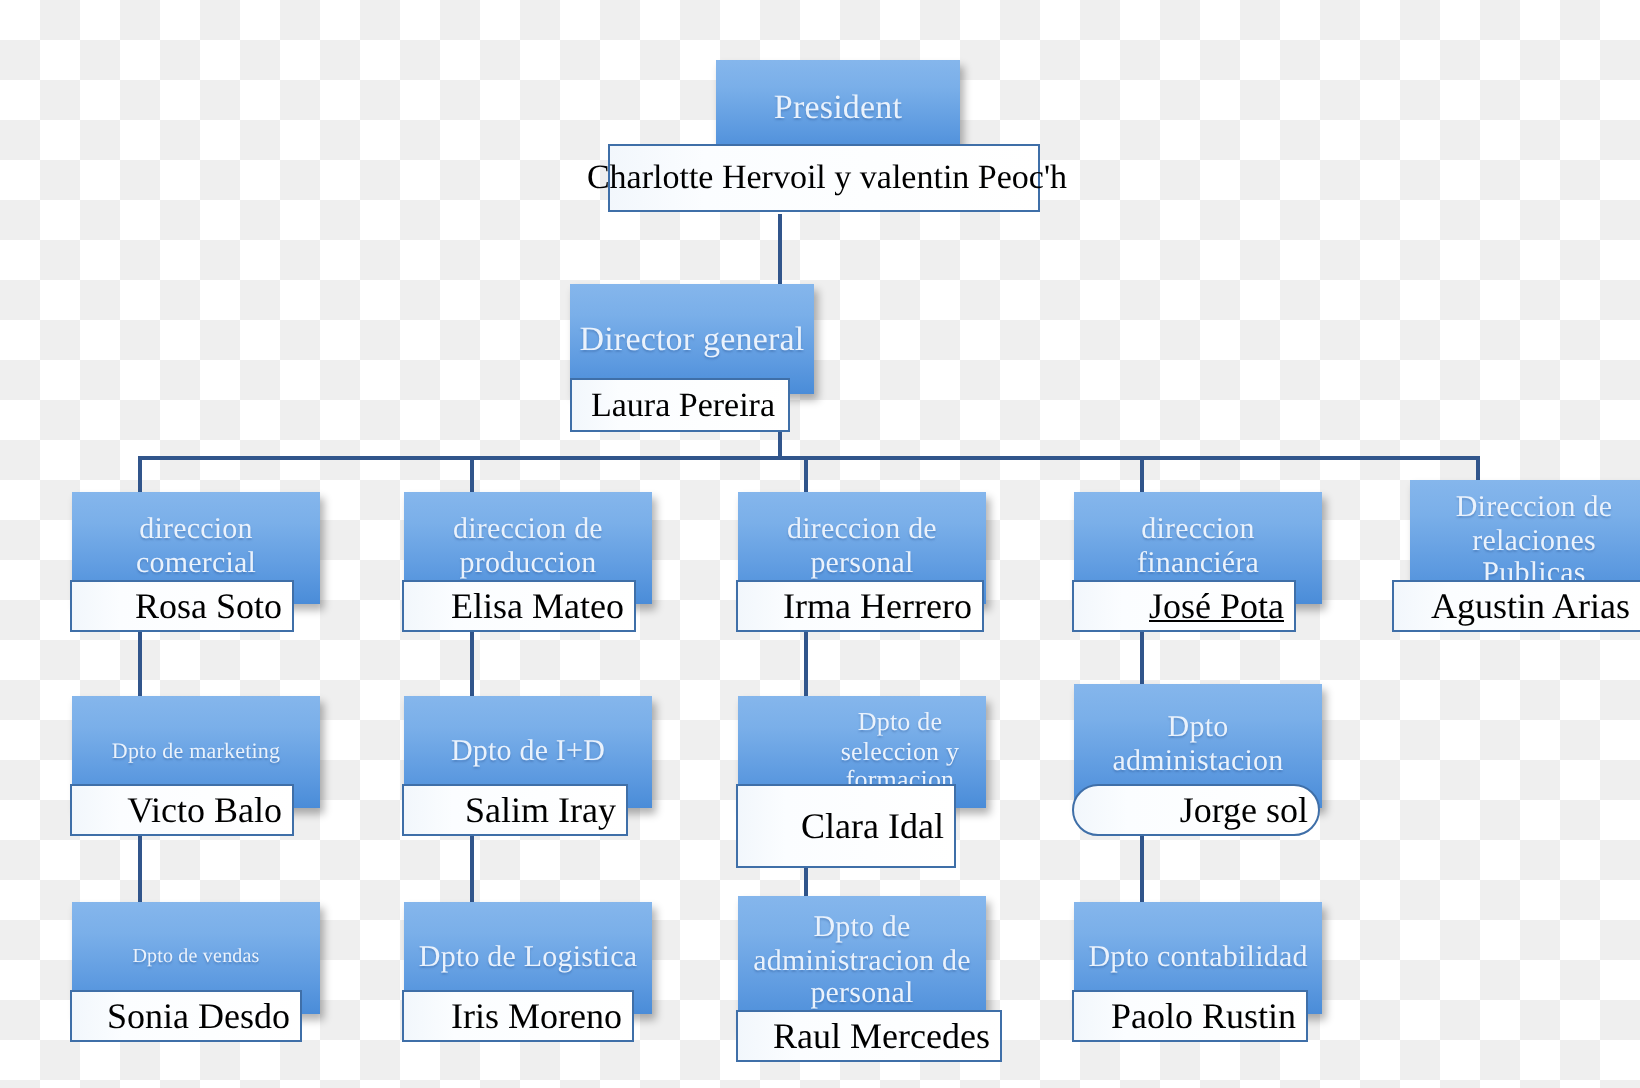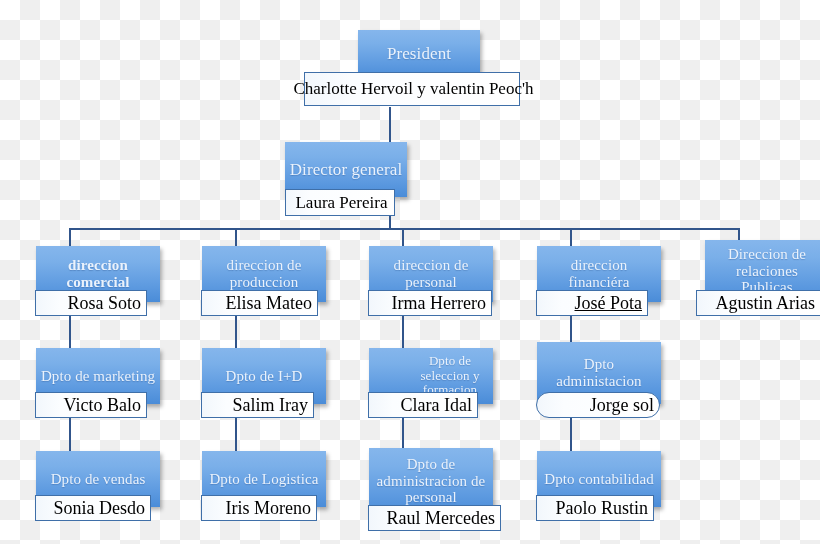--- a/index.html
+++ b/index.html
@@ -102,21 +102,21 @@
     <div class="title-box" style="width:122px; height:48px; font-size:17px;">President</div>
     <div class="name-box center" style="left:-26px; top:42px; width:216px; height:34px; font-size:17px;">Charlotte Hervoil y valentin Peoc'h</div>
   </div>
 
   <div class="node" style="left:257px; top:142px; width:140px; height:70px;">
     <div class="title-box" style="width:122px; height:55px; font-size:17px;">Director general</div>
     <div class="name-box center" style="left:28px; top:47px; width:110px; height:27px; font-size:17px;">Laura Pereira</div>
   </div>
 
   <div class="node" style="left:8px; top:246px; width:148px; height:70px;">
-    <div class="title-box" style="width:124px; height:56px; font-size:15px;font-weight:bold;">direccion comercial</div>
+    <div class="title-box" style="width:124px; height:56px; font-size:15px;">direccion comercial</div>
     <div class="name-box" style="left:27px; top:44px; width:112px; height:26px;">Rosa Soto</div>
   </div>
 
   <div class="node" style="left:174px; top:246px; width:150px; height:70px;">
     <div class="title-box" style="width:124px; height:56px; font-size:15px;">direccion de produccion</div>
     <div class="name-box" style="left:27px; top:44px; width:117px; height:26px;">Elisa Mateo</div>
   </div>
 
   <div class="node" style="left:341px; top:246px; width:150px; height:70px;">
     <div class="title-box" style="width:124px; height:56px; font-size:15px;">direccion de personal</div>
@@ -127,41 +127,41 @@
     <div class="title-box" style="width:124px; height:56px; font-size:15px;">direccion financiéra</div>
     <div class="name-box" style="left:27px; top:44px; width:112px; height:26px;text-decoration:underline;">José Pota</div>
   </div>
 
   <div class="node" style="left:677px; top:240px; width:144px; height:76px;">
     <div class="title-box" style="width:124px; height:62px; font-size:15px;">Direccion de relaciones Publicas</div>
     <div class="name-box" style="left:19px; top:50px; width:125px; height:26px;">Agustin Arias</div>
   </div>
 
   <div class="node" style="left:8px; top:348px; width:148px; height:70px;">
-    <div class="title-box" style="width:124px; height:56px; font-size:15px;">Dpto de marketing</div>
+    <div class="title-box" style="width:124px; height:56px; font-size:11px;">Dpto de marketing</div>
     <div class="name-box" style="left:27px; top:44px; width:112px; height:26px;">Victo Balo</div>
   </div>
 
   <div class="node" style="left:174px; top:348px; width:150px; height:70px;">
     <div class="title-box" style="width:124px; height:56px; font-size:15px;">Dpto de I+D</div>
     <div class="name-box" style="left:27px; top:44px; width:113px; height:26px;">Salim Iray</div>
   </div>
 
   <div class="node" style="left:341px; top:348px; width:150px; height:70px;">
     <div class="title-box" style="width:124px; height:56px; font-size:13px;padding-left:42px;">Dpto de seleccion y formacion</div>
-    <div class="name-box" style="left:27px; top:44px; width:110px; height:26px;padding-left:12px;">Clara Idal</div>
+    <div class="name-box" style="left:27px; top:44px; width:110px; height:42px;padding-left:12px;">Clara Idal</div>
   </div>
 
   <div class="node" style="left:509px; top:342px; width:150px; height:76px;">
     <div class="title-box" style="width:124px; height:62px; font-size:15px;">Dpto administacion</div>
     <div class="name-box" style="left:27px; top:50px; width:124px; height:26px;border-radius:13px;">Jorge sol</div>
   </div>
 
   <div class="node" style="left:8px; top:451px; width:148px; height:70px;">
-    <div class="title-box" style="width:124px; height:56px; font-size:15px;">Dpto de vendas</div>
+    <div class="title-box" style="width:124px; height:56px; font-size:10px;">Dpto de vendas</div>
     <div class="name-box" style="left:27px; top:44px; width:116px; height:26px;">Sonia Desdo</div>
   </div>
 
   <div class="node" style="left:341px; top:448px; width:150px; height:83px;">
     <div class="title-box" style="width:124px; height:66px; font-size:15px;">Dpto de administracion de personal</div>
     <div class="name-box" style="left:27px; top:57px; width:133px; height:26px;">Raul Mercedes</div>
   </div>
 
   <div class="node" style="left:174px; top:451px; width:150px; height:70px;">
     <div class="title-box" style="width:124px; height:56px; font-size:15px;">Dpto de Logistica</div>

